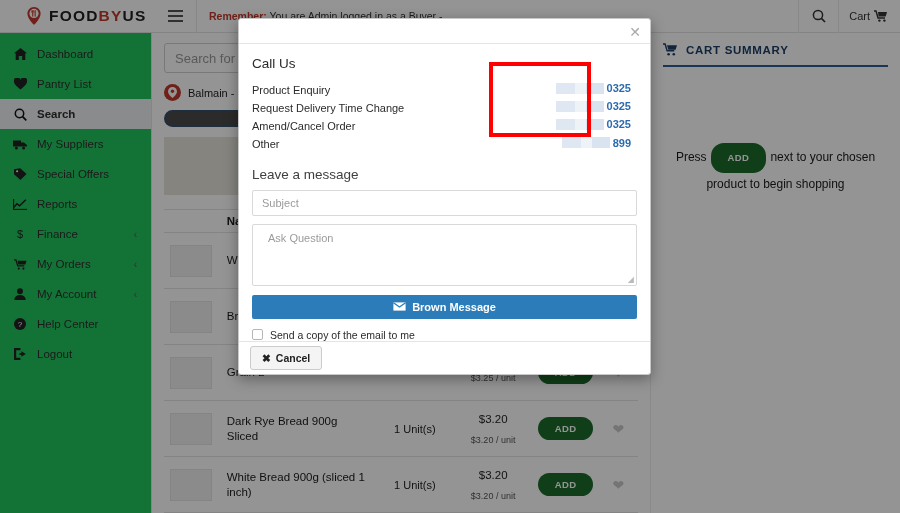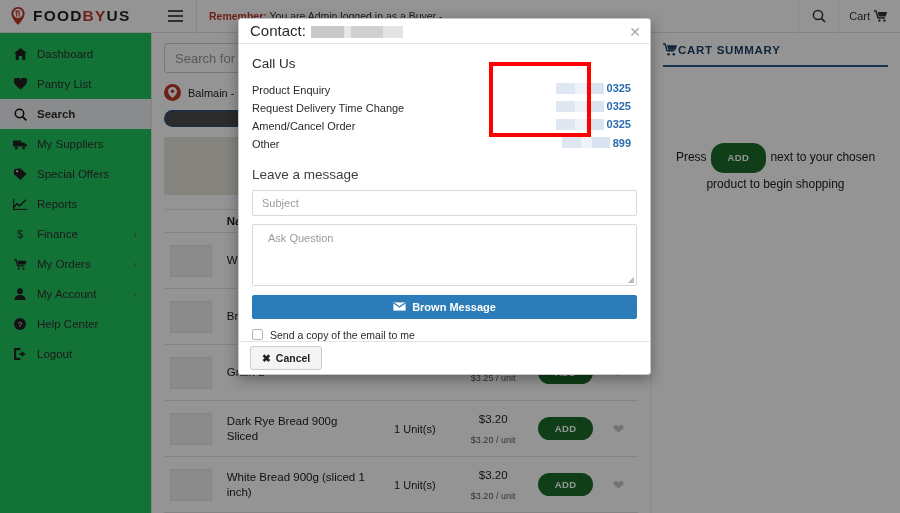--- a/index.html
+++ b/index.html
@@ -22,21 +22,21 @@
   
   .topbar {
     position: absolute; top: 0; left: 0;
     width: 900px; height: 33px;
     background: #ffffff;
     border-bottom: 1px solid #e2e2e2;
     display: flex; align-items: center;
   }
   .logo {
     width: 155px; height: 33px;
-    display: flex; align-items: center; padding-left: 8px;
+    display: flex; align-items: center; padding-left: 24px;
     gap: 5px;
   }
   .logo-pin {
     width: 20px; height: 20px; position: relative;
   }
   .logo-text {
     font-size: 15.5px; font-weight: bold; letter-spacing: 1.2px;
     color: #1f1f1f;
   }
   .logo-text .by { color: #c0392b; }
@@ -159,21 +159,21 @@
   }
 
   
   .cartpane {
     position: absolute; top: 33px; left: 650px;
     width: 250px; height: 480px;
     background: #ffffff; padding: 10px 12px;
     border-left: 1px solid #ececec;
   }
   .cart-title {
-    display: flex; align-items: center; gap: 0;
+    display: flex; align-items: center; gap: 8px;
     font-size: 11.5px; font-weight: bold; letter-spacing: .7px;
     color: #1d3f66; padding-bottom: 9px;
     border-bottom: 2px solid #2b5d96;
   }
   .cart-empty {
     margin-top: 76px; text-align: center;
     font-size: 12px; color: #1a1a1a; line-height: 1.85;
   }
   .cart-empty .add-btn { display: inline-block; vertical-align: middle; margin: 0 4px; }
 
@@ -564,21 +564,20 @@
     </div>
     <div class="cart-empty">
       <span>Press</span><span class="add-btn">ADD</span><span>next to your chosen product to begin shopping</span>
     </div>
   </div>
 
   <div class="overlay"></div>
 
   <div class="modal">
     <div class="modal-head">
-      <span class="modal-title"><span>Contact:</span><span class="redact" style="width:92px"></span></span>
       <span class="modal-x">✕</span>
     </div>
 
     <div class="modal-body">
       <div class="sec-title">Call Us</div>
 
       <div class="call-list">
         <div class="call-row">
           <span class="call-label">Product Enquiry</span>
           <span class="call-num">

